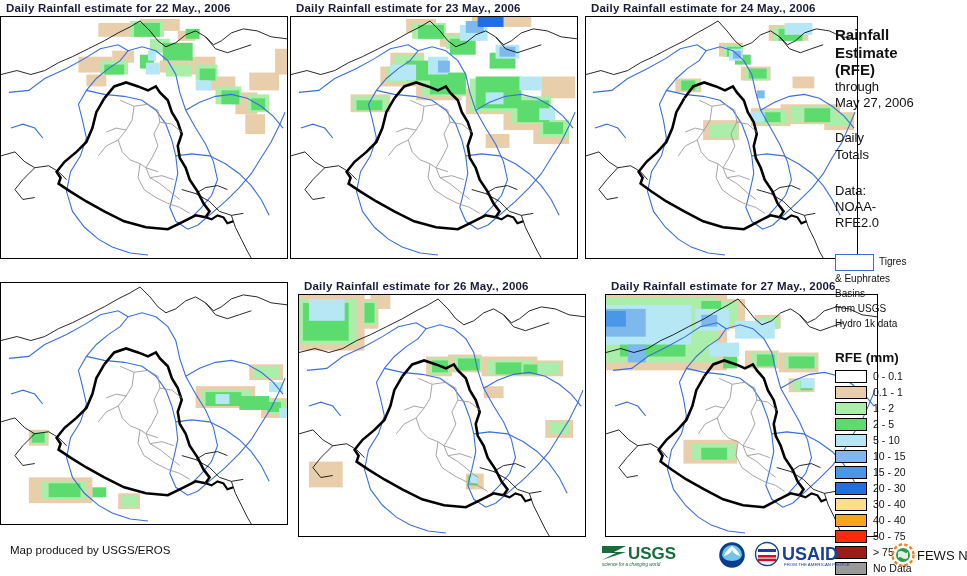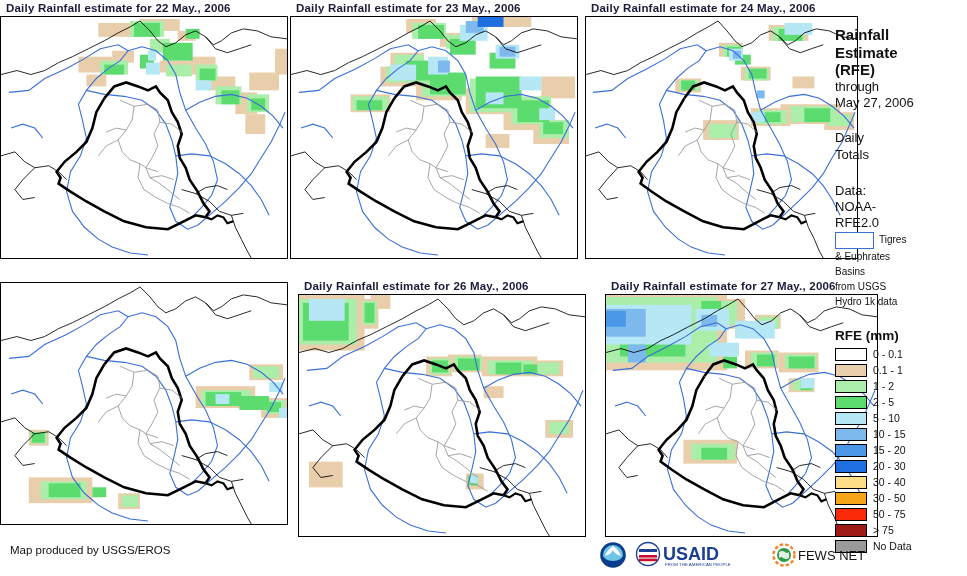--- a/index.html
+++ b/index.html
@@ -32,21 +32,21 @@
   .info-col{
     position:absolute;left:835px;top:0;width:105px;height:576px;
   }
   .info-title{
     font-size:15px;font-weight:bold;color:#111;line-height:1.18;
     margin-top:26px;
   }
   .info-sub{font-size:13px;color:#111;line-height:1.2;}
   .info-block{font-size:13px;color:#111;line-height:1.25;margin-top:20px;}
 
-  .basin-key{margin-top:0;position:relative;height:72px;font-size:10px;color:#111;line-height:1.35;}
+  .basin-key{margin-top:22px;position:relative;height:72px;font-size:10px;color:#111;line-height:1.35;}
   .basin-swatch{
     display:inline-block;width:37px;height:15px;border:1.4px solid #3a6fd8;
     background:#fff;vertical-align:middle;
   }
   .basin-lab{display:inline-block;margin-left:5px;font-size:10px;vertical-align:middle;}
   .basin-rest{font-size:10px;line-height:1.4;margin-top:1px;}
 
   .legend{margin-top:24px;}
   .legend-title{font-size:13.5px;font-weight:bold;color:#111;margin-bottom:4px;}
   .legend-row{display:flex;align-items:center;height:15px;margin-bottom:1px;}
@@ -614,21 +614,21 @@
           <div class="legend-row">
             <div class="legend-sw" style="background: rgb(31, 111, 224);"></div>
             <div class="legend-lab">20 - 30</div>
           </div>
           <div class="legend-row">
             <div class="legend-sw" style="background: rgb(252, 223, 135);"></div>
             <div class="legend-lab">30 - 40</div>
           </div>
           <div class="legend-row">
             <div class="legend-sw" style="background: rgb(249, 165, 26);"></div>
-            <div class="legend-lab">30 - 50</div>
+            <div class="legend-lab">40 - 40</div>
           </div>
           <div class="legend-row">
             <div class="legend-sw" style="background: rgb(251, 43, 10);"></div>
             <div class="legend-lab">50 - 75</div>
           </div>
           <div class="legend-row">
             <div class="legend-sw" style="background: rgb(158, 27, 24);"></div>
             <div class="legend-lab">&gt; 75</div>
           </div>
           <div class="legend-row">
@@ -636,20 +636,27 @@
             <div class="legend-lab">No Data</div>
           </div>
         </div>
     </div>
   </div>
 
   <div class="footer-credit">Map produced by USGS/EROS</div>
 
   <div class="logos">
 
+    <div class="logo">
+      <svg width="110" height="28" viewBox="0 0 110 28">
+        <path d="M2 5 L26 5 L14 11 L26 11 L2 19 L16 12 L2 12 Z" fill="#1a6b3c"></path>
+        <text x="28" y="18" font-family="Liberation Sans, sans-serif" font-size="17" font-weight="bold" fill="#1a6b3c">USGS</text>
+        <text x="2" y="25" font-family="Liberation Sans, sans-serif" font-size="4.6" font-style="italic" fill="#1a6b3c">science for a changing world</text>
+      </svg>
+    </div>
 
     <div class="logo">
       <svg width="26" height="26" viewBox="0 0 26 26">
         <circle cx="13" cy="13" r="12" fill="#0b3d8c"></circle>
         <path d="M3 13 a10 10 0 0 1 20 0 a10 6 0 0 1 -20 0 Z" fill="#6fc5e8"></path>
         <path d="M13 4 C9 7 6 10 5 14 C9 13 12 11 13 8 C14 11 17 13 21 14 C20 10 17 7 13 4 Z" fill="#ffffff"></path>
         <circle cx="13" cy="13" r="12" fill="none" stroke="#0b3d8c" stroke-width="1.6"></circle>
       </svg>
     </div>
 

